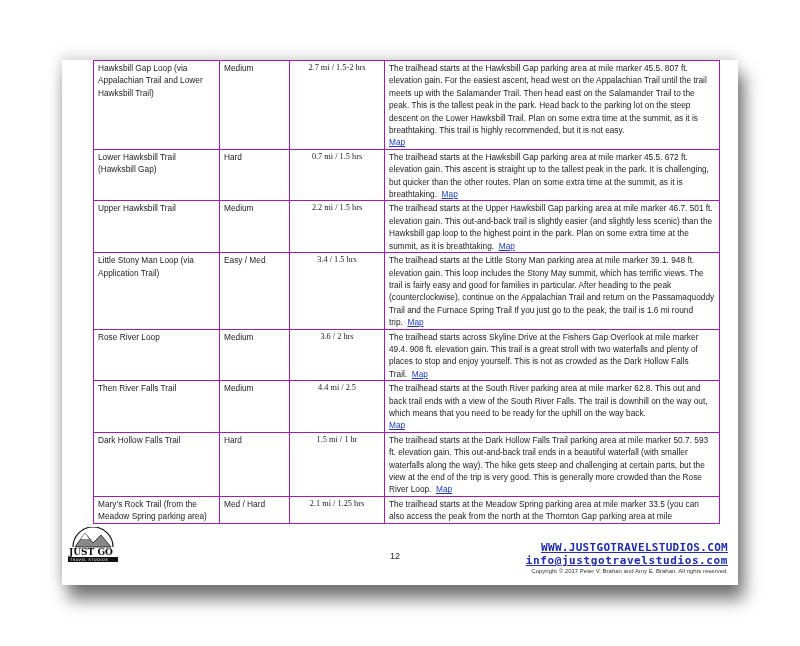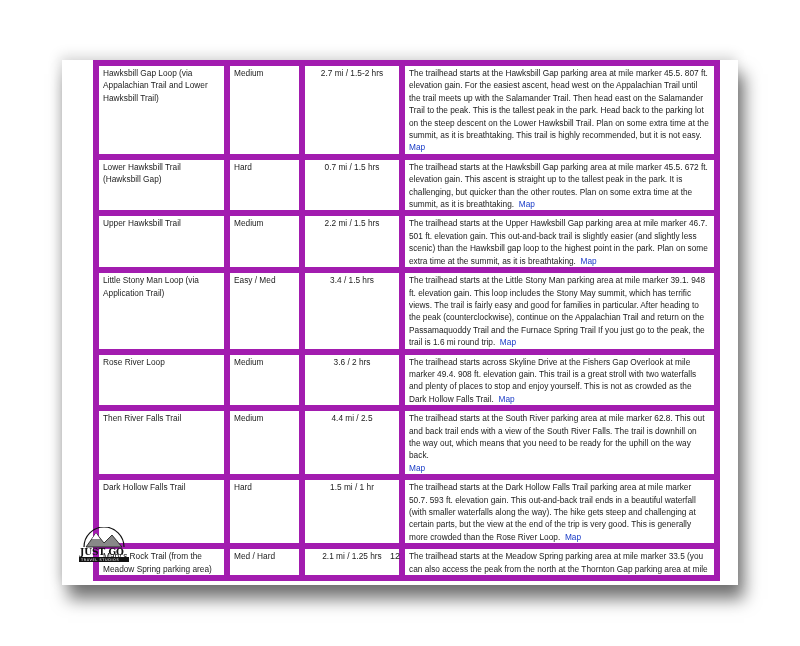--- a/index.html
+++ b/index.html
@@ -14,32 +14,32 @@
       box-shadow: 6px 14px 16px rgba(0,0,0,0.55), -2px -4px 12px rgba(0,0,0,0.15);
       overflow: hidden;
     }
     table.trails {
       position: absolute; left: 31px; top: 0px; width: 627px;
       border-collapse: collapse;
       font-family: "Liberation Sans", sans-serif;
       font-size: 8.3px; line-height: 12.4px; color: #222;
     }
     table.trails td {
-      border: 6px solid #a21caf;
+      border: 1px solid #a21caf;
       vertical-align: top;
       padding: 1px 4px 0 4px;
     }
     td.c-name { width: 117px; }
     td.c-diff { width: 61px; text-align: left; }
-    td.c-dist { width: 86px; text-align: center; }
+    td.c-dist { width: 86px; text-align: center; font-family: Liberation Serif, serif; }
     td.c-desc { }
-    a.map { color: #1a3cc7; cursor: pointer; }
+    a.map { color: #1a3cc7; text-decoration: underline; cursor: pointer; }
     .first-row td { border-top: 1px solid #6a6a6a; }
     .logo {
-      position: absolute; left: 14px; top: 467px; width: 56px; height: 36px;
+      position: absolute; left: 3px; top: 467px; width: 56px; height: 36px;
     }
     .page-num {
       position: absolute; left: 328px; top: 491px; font-size: 9px; color: #222;
       font-family: "Liberation Sans", sans-serif;
     }
     .footer-right {
       position: absolute; right: 10px; top: 481px; text-align: right;
     }
     .web-link {
       display: block; font-family: "DejaVu Sans Mono", monospace; font-weight: bold;
@@ -118,13 +118,18 @@
       <polygon points="10,20 20,6 28,16 36,8 46,20" fill="#888" stroke="#111" stroke-width="0.8"></polygon>
       <polygon points="20,6 24,12 16,12" fill="#fff"></polygon>
       <text x="4" y="28" font-family="DejaVu Serif, serif" font-weight="bold" font-size="9" fill="#111">JUST GO</text>
       <rect x="3" y="30" width="50" height="5" fill="#111"></rect>
       <text x="5" y="34" font-family="DejaVu Sans, sans-serif" font-size="3.5" fill="#fff" letter-spacing="0.6">TRAVEL STUDIOS</text>
     </svg>
   </div>
 
   <div class="page-num">12</div>
 
+  <div class="footer-right">
+    <a class="web-link">WWW.JUSTGOTRAVELSTUDIOS.COM</a>
+    <a class="email-link">info@justgotravelstudios.com</a>
+    <span class="copyright">Copyright © 2017 Peter V. Brahan and Amy E. Brahan.  All rights reserved.</span>
+  </div>
 </div>
 
 </body></html>

